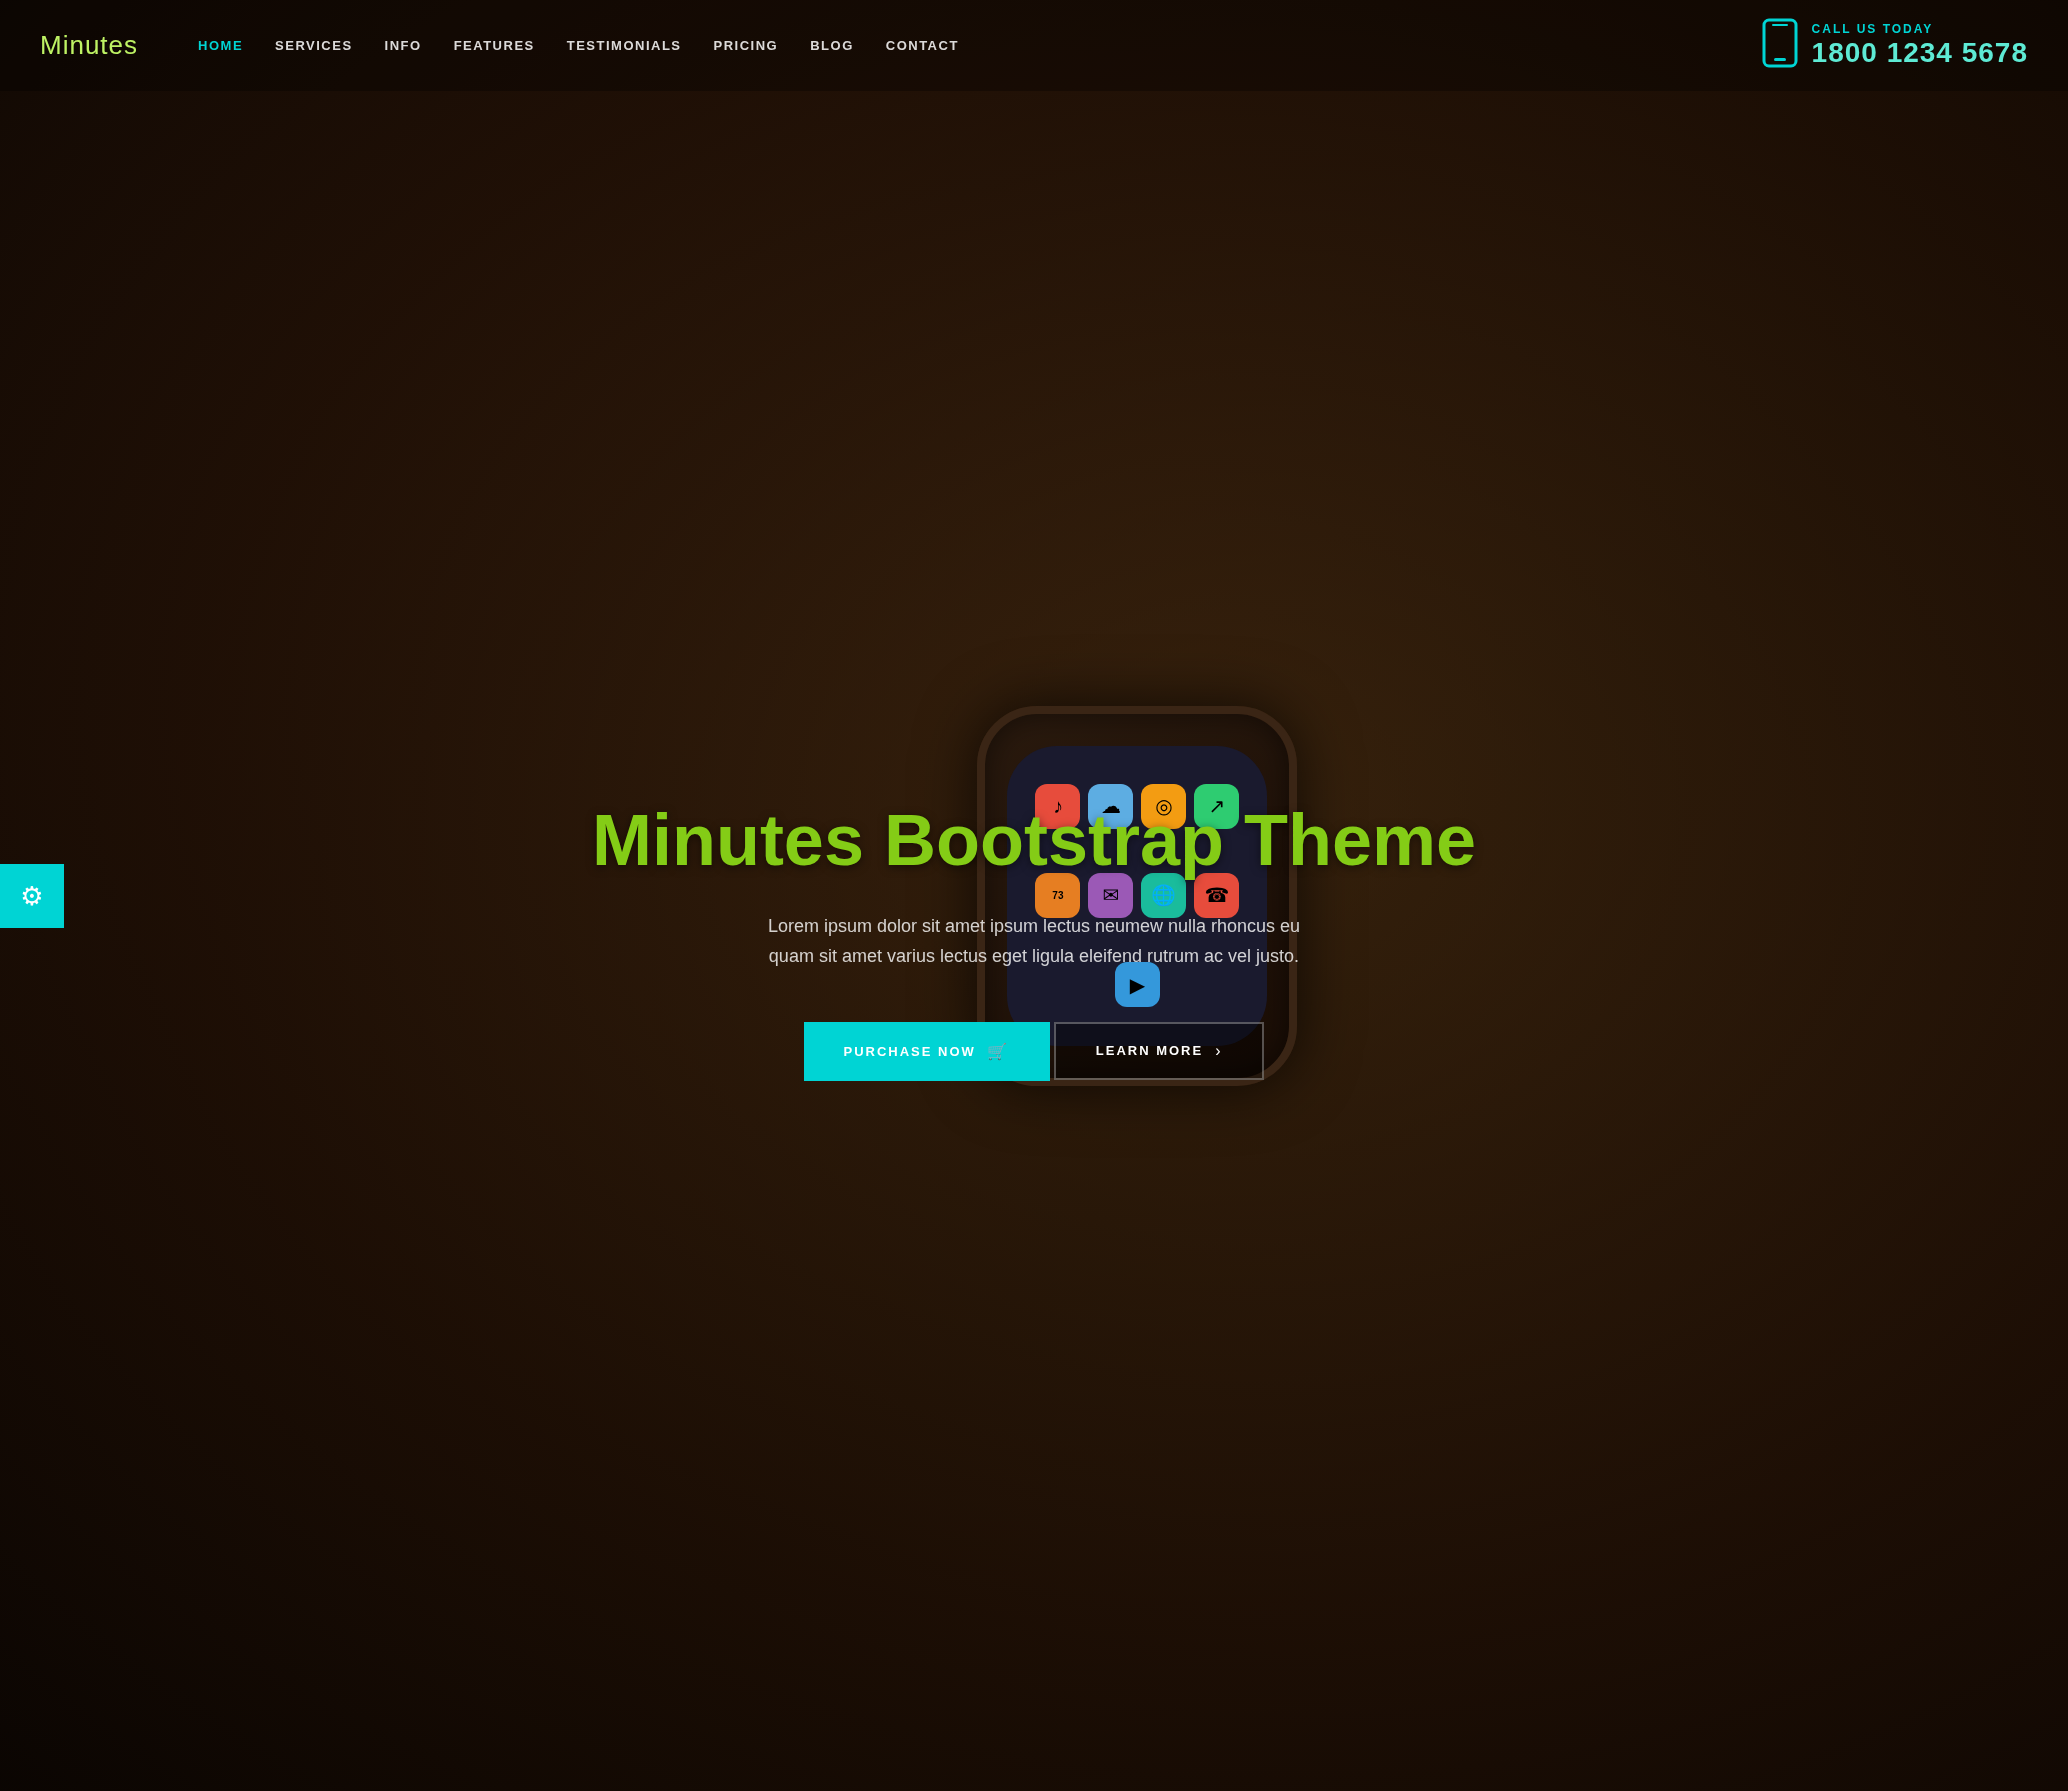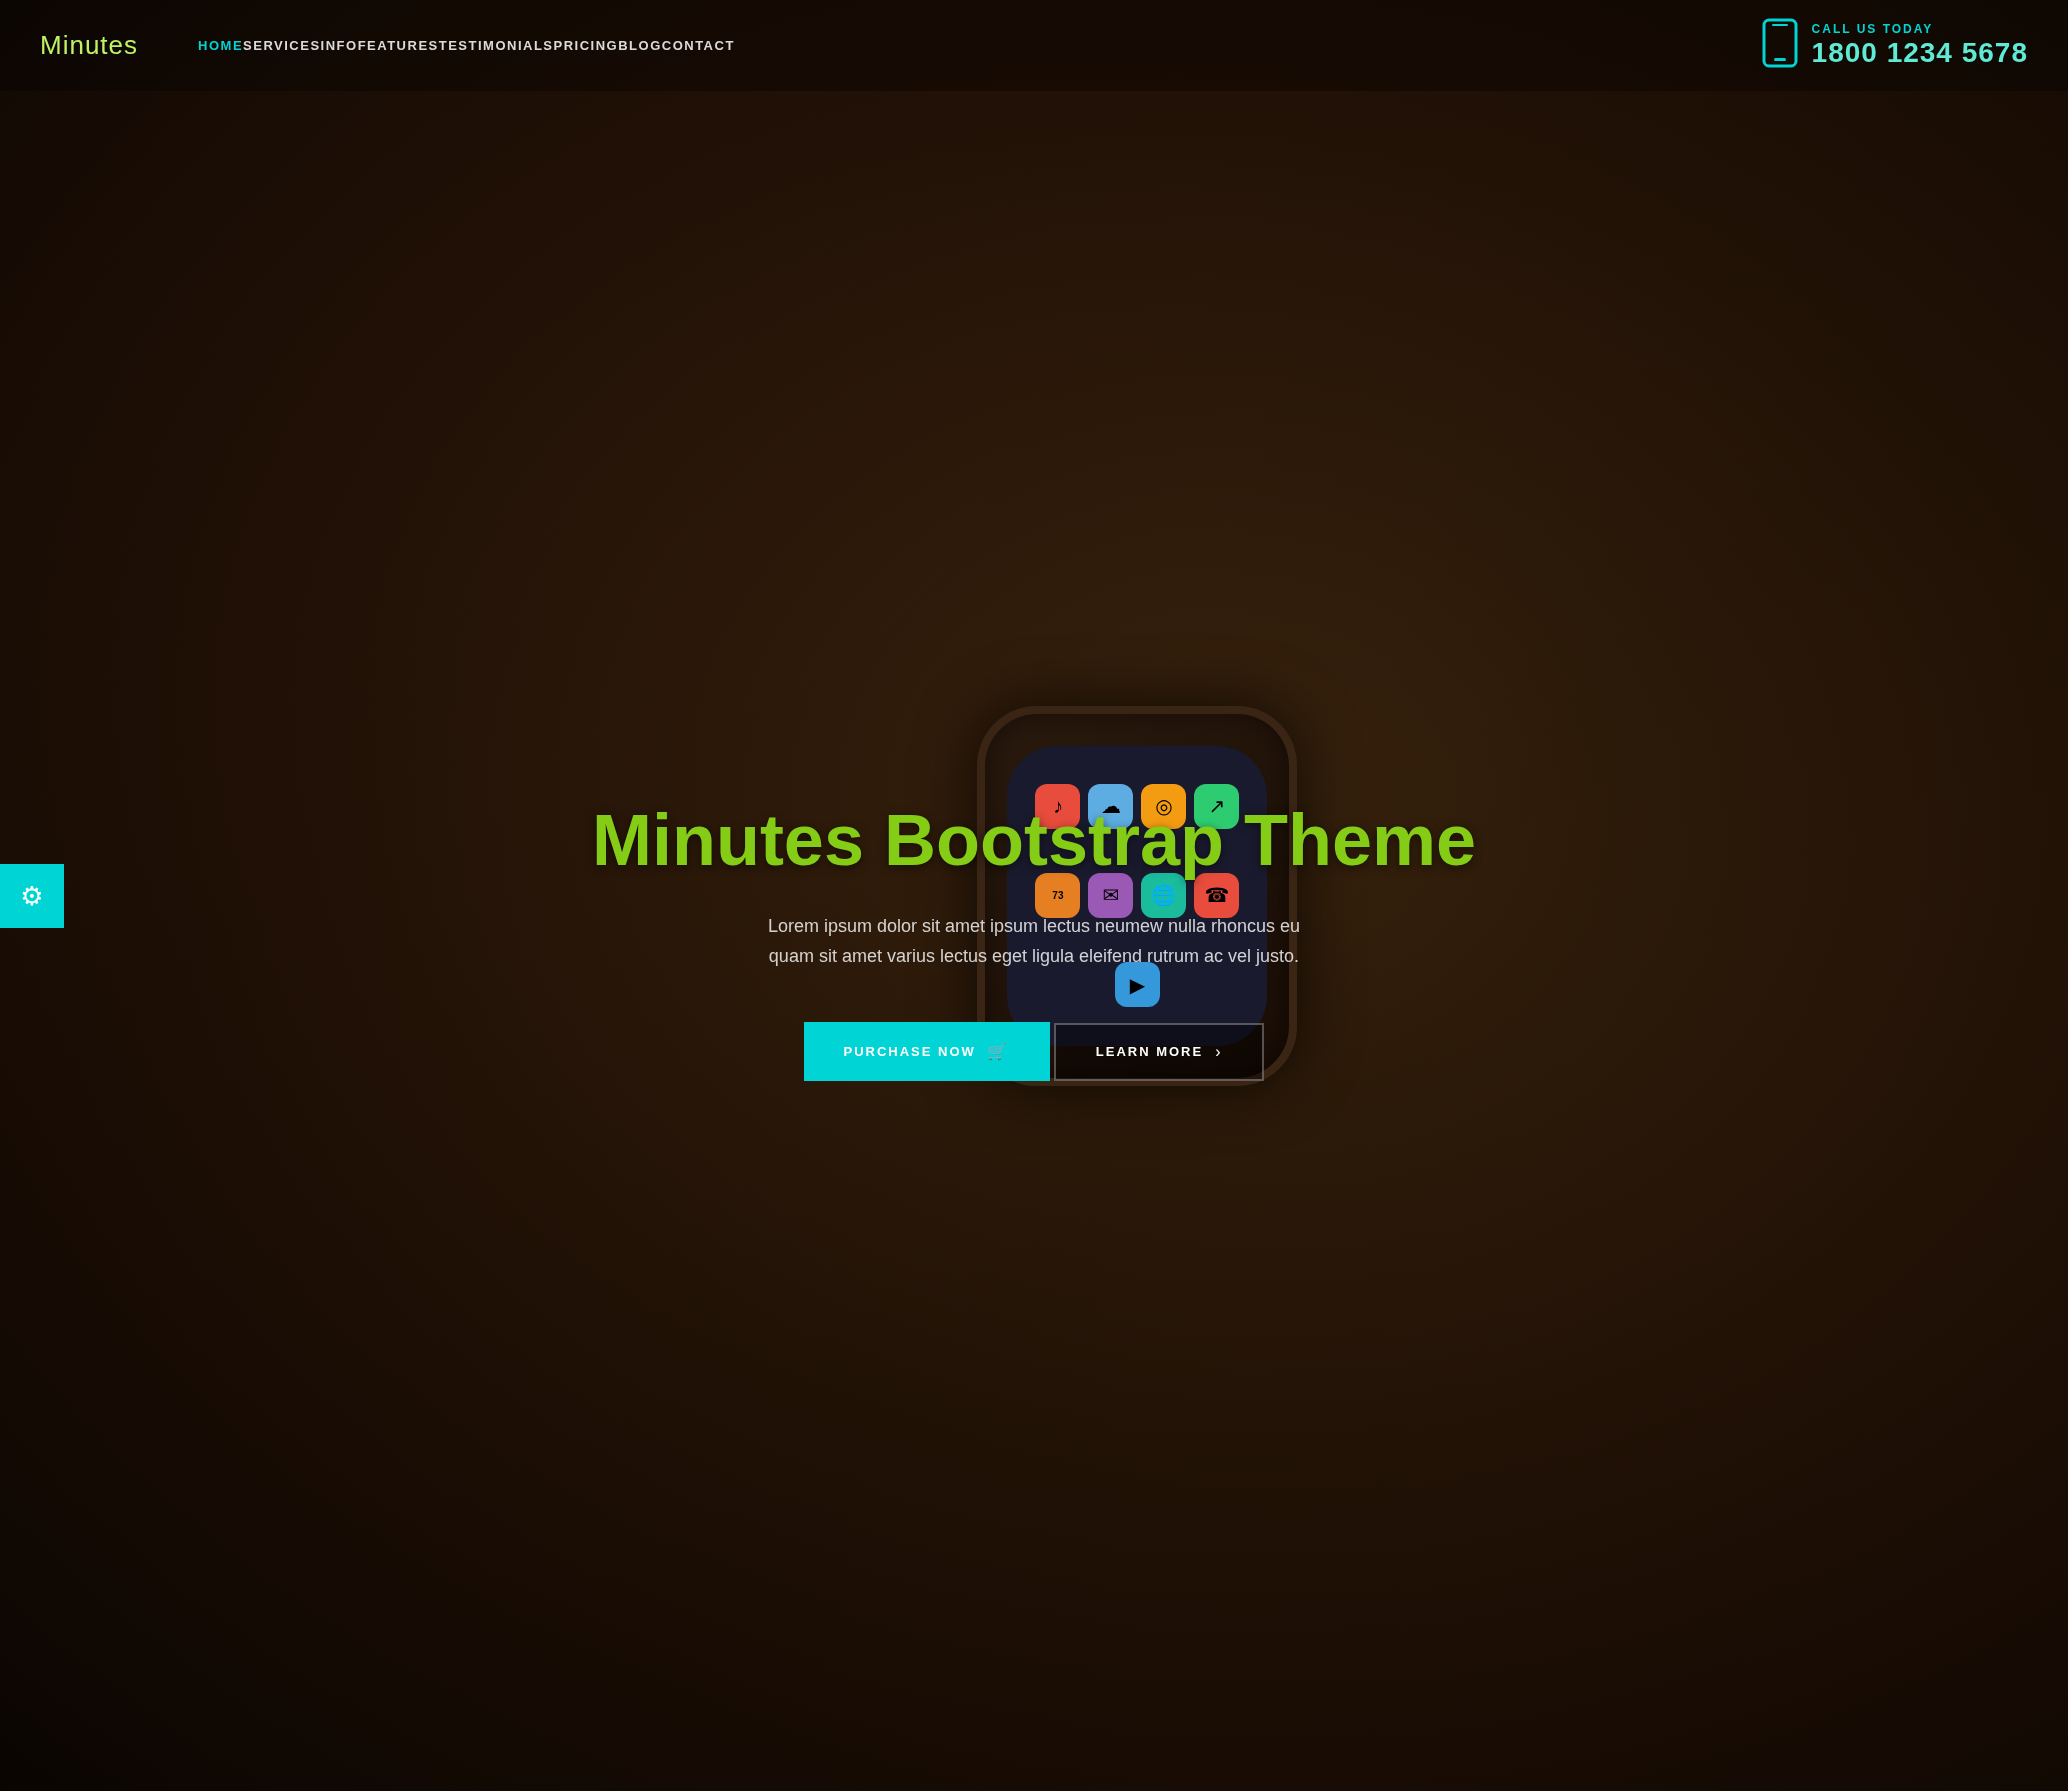--- a/index.html
+++ b/index.html
@@ -102,20 +102,21 @@
       font-size: 26px;
       font-weight: 400;
       letter-spacing: 1px;
       margin-right: 60px;
       text-decoration: none;
     }
 
     .navbar-nav {
       display: flex;
       align-items: center;
+      gap: 32px;
       flex: 1;
     }
 
     .nav-link {
       color: rgba(255,255,255,0.85);
       text-decoration: none;
       font-size: 13px;
       font-weight: 600;
       letter-spacing: 1.5px;
       text-transform: uppercase;
@@ -212,21 +213,21 @@
       color: rgba(255,255,255,0.8);
       font-size: 18px;
       line-height: 1.7;
       max-width: 540px;
       margin-bottom: 50px;
     }
 
     .hero-buttons {
       display: flex;
       gap: 4px;
-      align-items: flex-end;
+      align-items: flex-start;
     }
 
     .btn-purchase {
       background: #00d4d4;
       color: #ffffff;
       border: none;
       padding: 20px 40px;
       font-size: 13px;
       font-weight: 700;
       letter-spacing: 2px;

